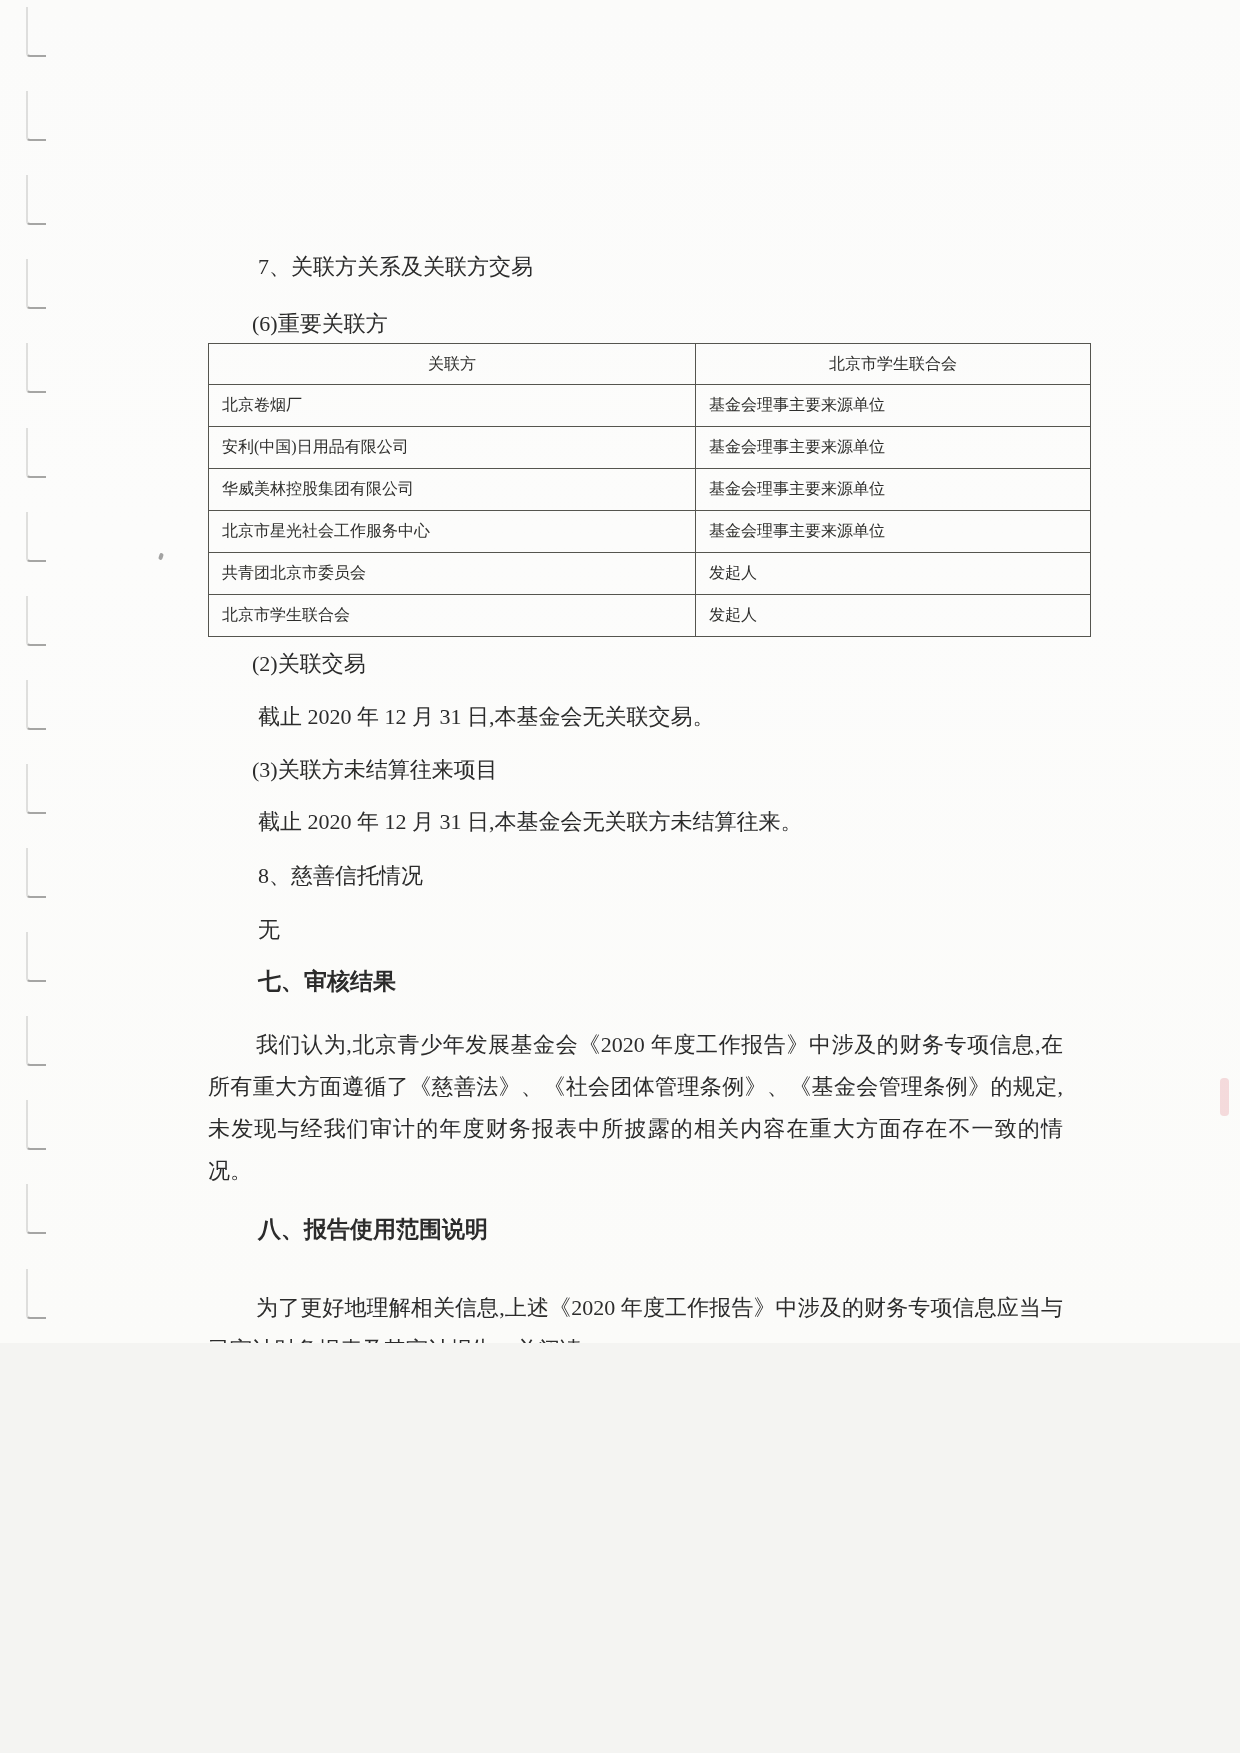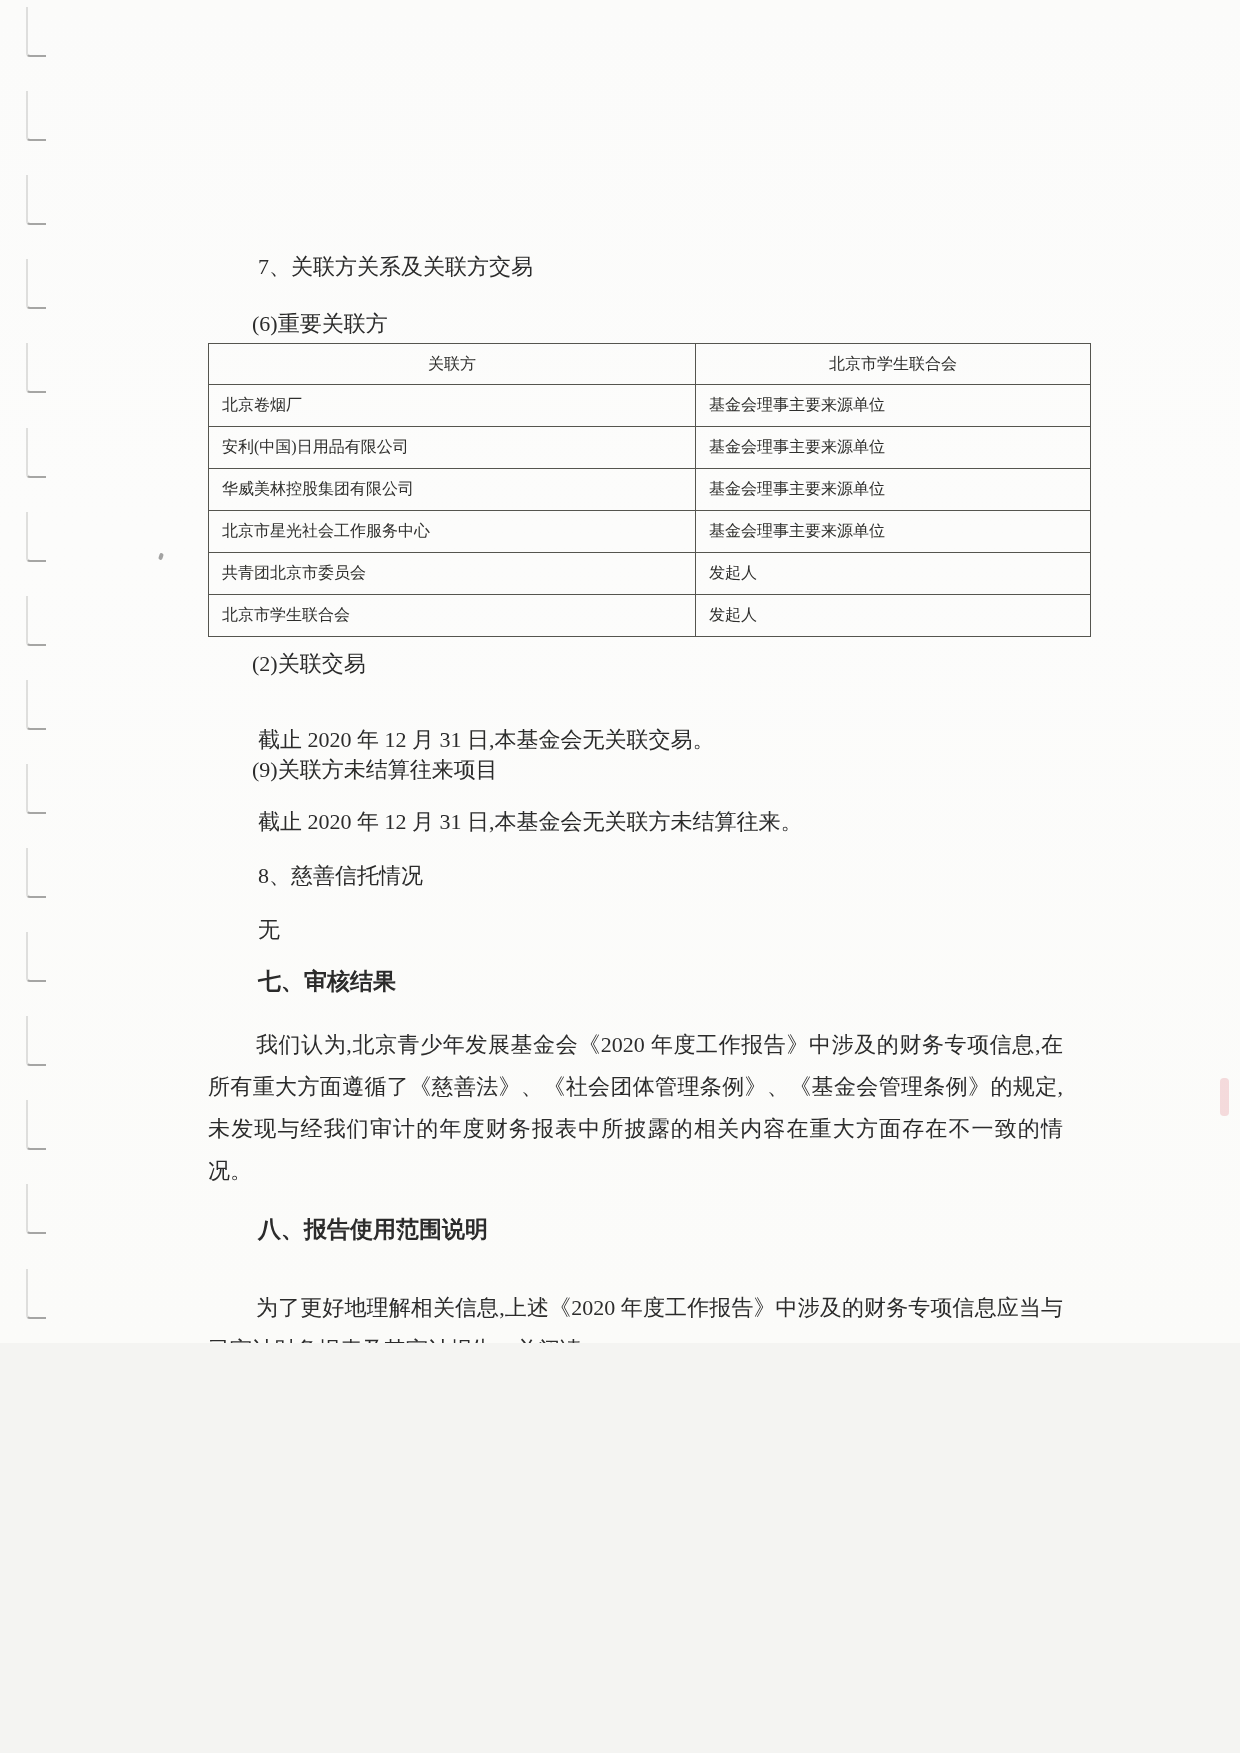--- a/index.html
+++ b/index.html
@@ -159,23 +159,23 @@
       </tr>
       <tr>
         <td>北京市学生联合会</td>
         <td>发起人</td>
       </tr>
     </tbody>
   </table>
 
   <div class="block indent" style="top:643px; padding-left:44px">(2)关联交易</div>
 
-  <div class="block indent" style="top:719px">截止 2020 年 12 月 31 日,本基金会无关联交易。</div>
+  <div class="block indent" style="top:696px">截止 2020 年 12 月 31 日,本基金会无关联交易。</div>
 
-  <div class="block indent" style="top:749px; padding-left:44px">(9)关联方未结算往来项目</div>
+  <div class="block indent" style="top:749px; padding-left:44px">(3)关联方未结算往来项目</div>
 
   <div class="block indent" style="top:801px">截止 2020 年 12 月 31 日,本基金会无关联方未结算往来。</div>
 
   <div class="block indent" style="top:855px">8、慈善信托情况</div>
 
   <div class="block indent" style="top:909px">无</div>
 
   <div class="block indent boldhead" style="top:961px">七、审核结果</div>
 
   <div class="block para" style="top:1024px">我们认为,北京青少年发展基金会《2020 年度工作报告》中涉及的财务专项信息,在所有重大方面遵循了《慈善法》、《社会团体管理条例》、《基金会管理条例》的规定,未发现与经我们审计的年度财务报表中所披露的相关内容在重大方面存在不一致的情况。</div>

